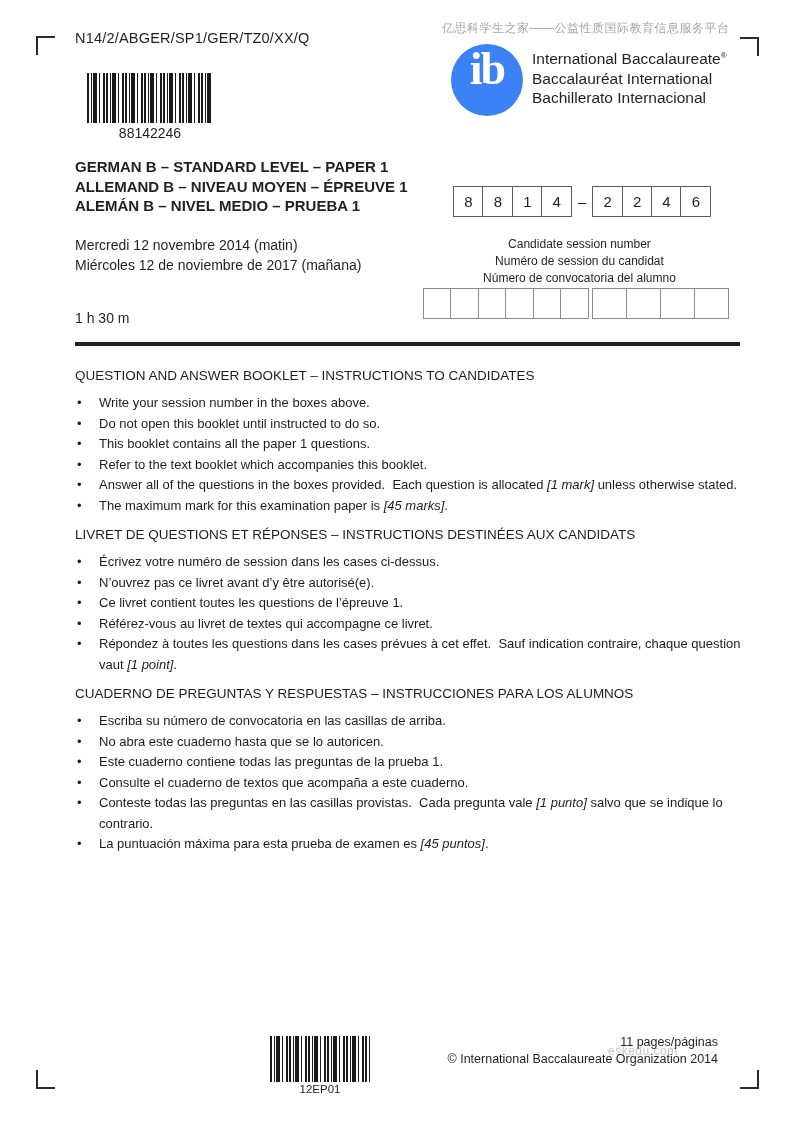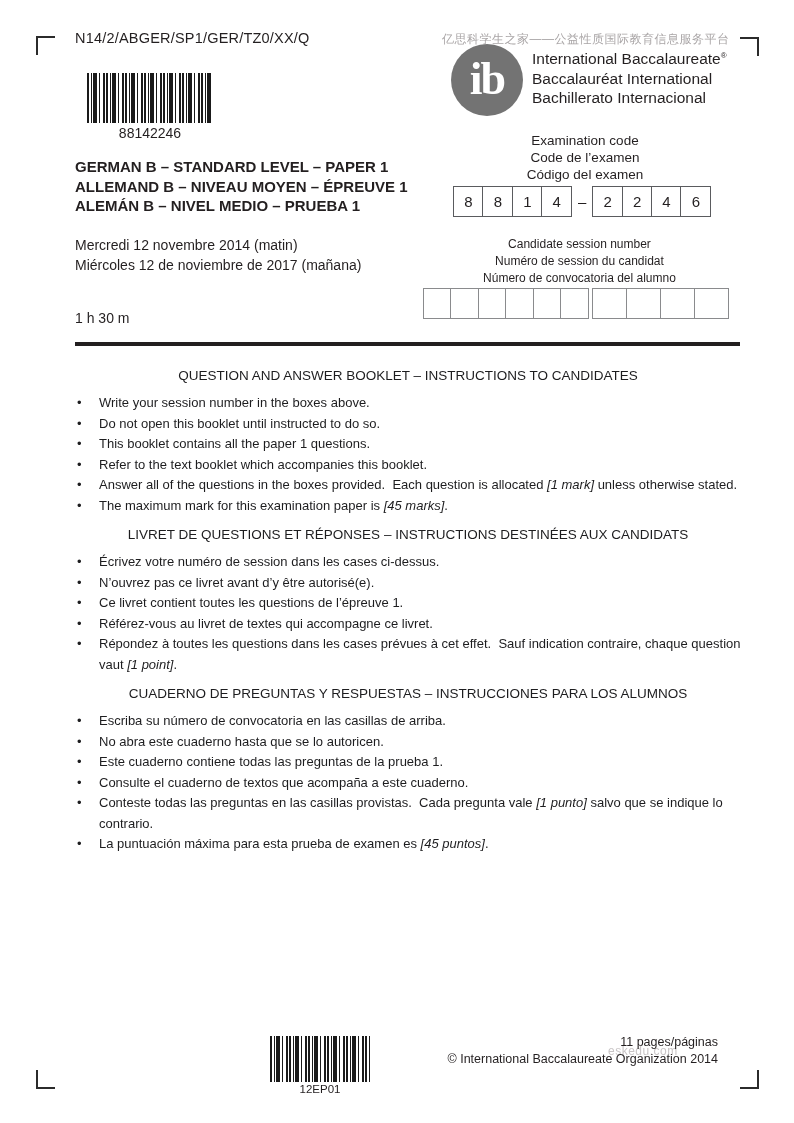--- a/index.html
+++ b/index.html
@@ -10,25 +10,25 @@
   }
   .abs{position:absolute;}
   
   .mark{position:absolute;width:17px;height:17px;}
   .mark-tl{left:36px;top:36px;border-top:2.5px solid #2b2b2b;border-left:2.5px solid #2b2b2b;}
   .mark-tr{left:740px;top:37px;border-top:2.5px solid #2b2b2b;border-right:2.5px solid #2b2b2b;}
   .mark-bl{left:36px;top:1070px;border-bottom:2.5px solid #2b2b2b;border-left:2.5px solid #2b2b2b;}
   .mark-br{left:740px;top:1070px;border-bottom:2.5px solid #2b2b2b;border-right:2.5px solid #2b2b2b;}
 
   .paper-code{left:75px;top:30px;font-size:14.5px;letter-spacing:.2px;}
-  .cn-watermark{left:442px;top:31px;font-size:12px;color:#a9a5a6;letter-spacing:.5px;white-space:nowrap;}
+  .cn-watermark{left:442px;top:20px;font-size:12px;color:#a9a5a6;letter-spacing:.5px;white-space:nowrap;}
 
   .ib-circle{
     left:451px;top:44px;width:72px;height:72px;border-radius:50%;
-    background:#737373;display:flex;align-items:center;justify-content:center;
+    background:#3b82f6;display:flex;align-items:flex-start;justify-content:center;
   }
   .ib-monogram{
     font-family:"Liberation Serif",serif;font-weight:bold;font-size:46px;
     color:#ffffff;letter-spacing:-2px;transform:translateY(-2px);
   }
   .ib-text{left:532px;top:46px;font-size:15.5px;line-height:19.5px;font-weight:500;}
   .reg{font-size:8px;vertical-align:super;}
 
   .barcode{
     background-image:repeating-linear-gradient(90deg,
@@ -60,21 +60,21 @@
   .session-row{left:423px;top:288px;display:flex;}
   .scell{width:27px;height:29px;border:1.6px solid #8a8b8d;margin-left:-1.6px;background:#fff;}
   .cellgroup .scell:first-child{margin-left:0;}
   .sgap{width:3px;}
   .scell-wide{width:33.5px;}
 
   .rule{left:75px;top:342px;width:665px;height:3.5px;background:#231f20;}
 
   .instructions{left:75px;top:368px;width:666px;}
   .instr-section{margin-bottom:11px;}
-  .instr-heading{font-size:13.5px;margin:0 0 10px 0;font-weight:normal;color:#1d1d1f;text-align:center;}
+  .instr-heading{font-size:13.5px;margin:0 0 10px 0;font-weight:normal;color:#1d1d1f;}
   .blist{list-style:none;margin:0 0 0 0;padding:0;}
   .blist li{display:flex;font-size:13px;line-height:20.5px;color:#1d1d1f;}
   .dot{width:22px;flex:none;padding-left:2px;}
   .dot::before{content:"\2022";}
   .txt{flex:1;white-space:pre-wrap;}
   .txt em{font-style:italic;}
 
   .barcode-bottom{left:270px;top:1036px;width:100px;height:46px;}
   .barcode-bottom-label{left:270px;top:1083px;width:100px;text-align:center;font-size:11.5px;}
   .footer-right{left:420px;top:1034px;width:298px;text-align:right;font-size:12.5px;line-height:16.5px;}
@@ -104,25 +104,20 @@
 
   <div class="abs barcode barcode-top"></div>
   <div class="abs barcode-top-num">88142246</div>
 
   <div class="abs title-block">
     <div>GERMAN B – STANDARD LEVEL – PAPER 1</div>
     <div>ALLEMAND B – NIVEAU MOYEN – ÉPREUVE 1</div>
     <div>ALEMÁN B – NIVEL MEDIO – PRUEBA 1</div>
   </div>
 
-  <div class="abs exam-code-labels">
-    <div>Examination code</div>
-    <div>Code de l’examen</div>
-    <div>Código del examen</div>
-  </div>
   <div class="abs exam-code-row">
     <div class="cellgroup">
       <div class="cell">8</div>
       <div class="cell">8</div>
       <div class="cell">1</div>
       <div class="cell">4</div>
     </div>
     <div class="dash-gap">–</div>
     <div class="cellgroup">
       <div class="cell">2</div>

